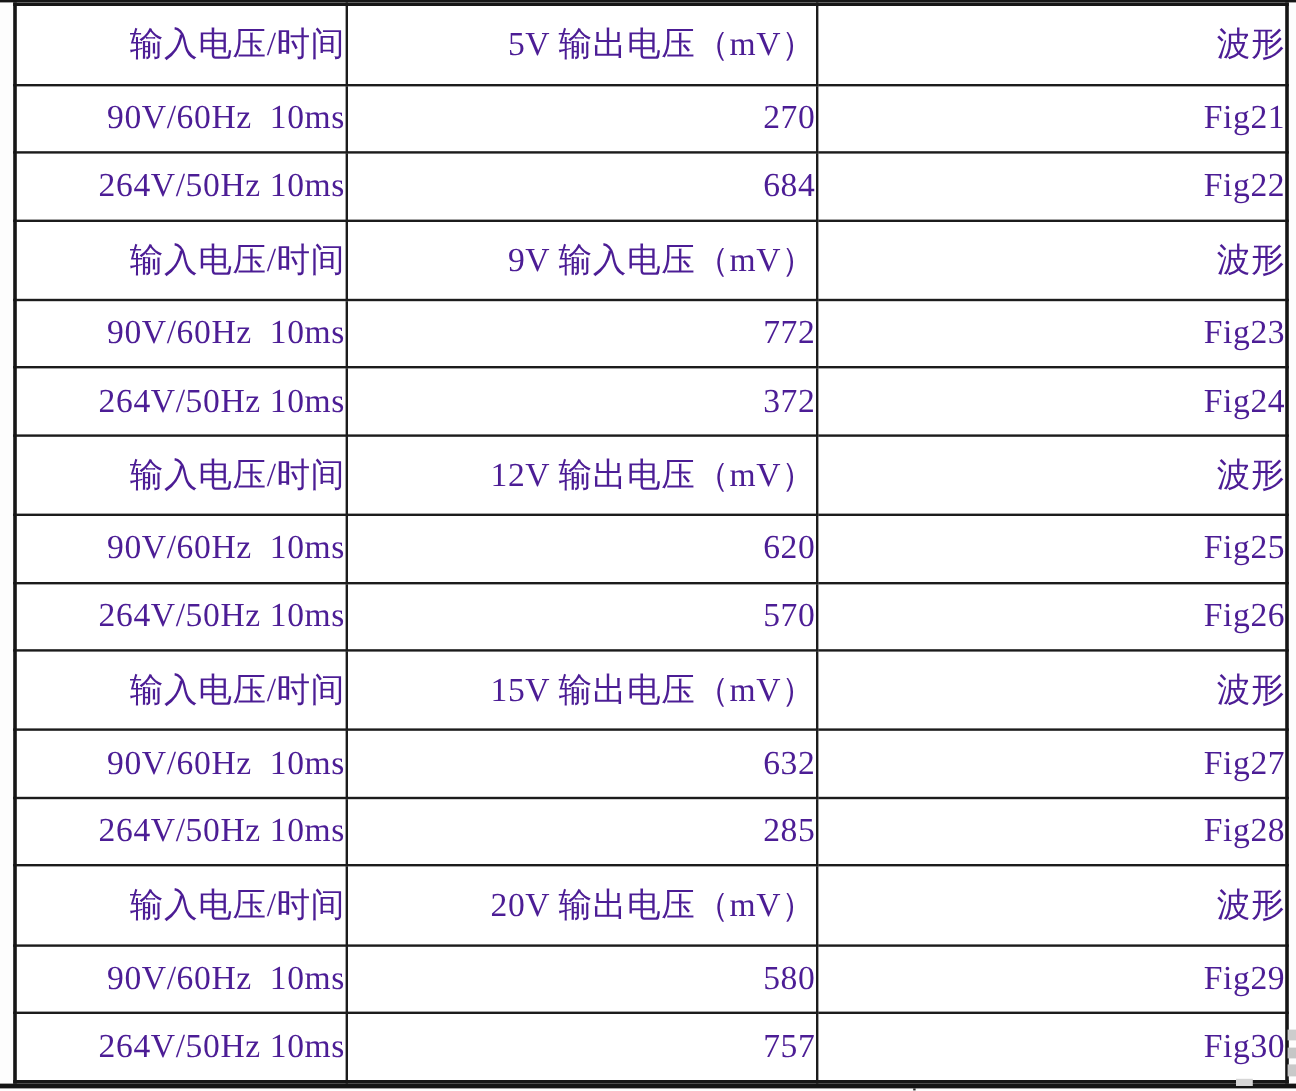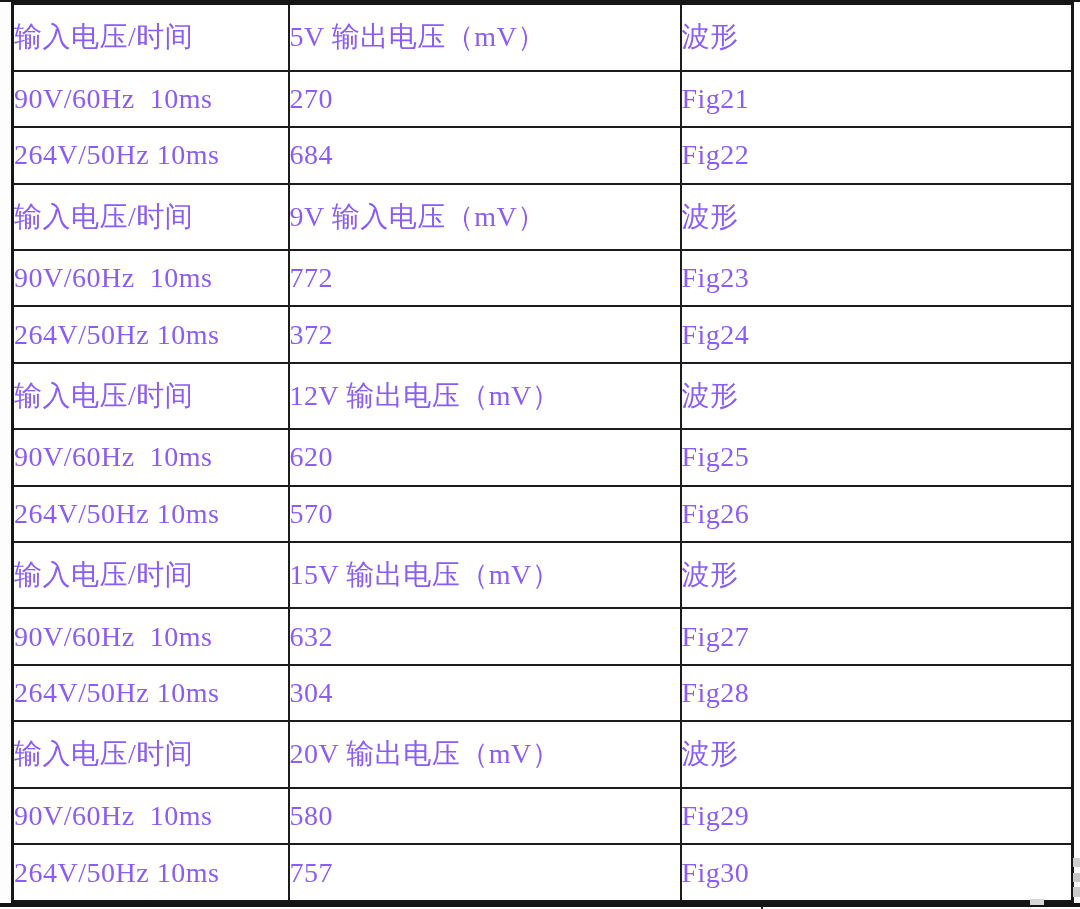--- a/index.html
+++ b/index.html
@@ -40,24 +40,24 @@
     position: absolute;
     left: 11px; top: 2px;
     width: 1060px; height: 901px;
     border-collapse: collapse;
     table-layout: fixed;
     background: #ffffff;
     border: 3px solid #161616;
   }
   .data-table td {
     border: 2px solid #1c1c1c;
-    text-align: left;
+    text-align: right;
     vertical-align: middle;
     font-size: 28px;
-    color: #8b5cf6;
+    color: #4c1d95;
     letter-spacing: 0.5px;
     white-space: pre;
     padding: 0;
     overflow: hidden;
     margin-left: 16px;
   }
   
   .watermark { position: absolute; left: 0; top: 0; }
   .watermark .wm-dash {
     position: absolute;
@@ -131,21 +131,21 @@
           <td>15V 输出电压（mV）</td>
           <td>波形</td>
         </tr>
         <tr>
           <td>90V/60Hz  10ms</td>
           <td>632</td>
           <td>Fig27</td>
         </tr>
         <tr>
           <td>264V/50Hz 10ms</td>
-          <td>304</td>
+          <td>285</td>
           <td>Fig28</td>
         </tr>
         <tr>
           <td>输入电压/时间</td>
           <td>20V 输出电压（mV）</td>
           <td>波形</td>
         </tr>
         <tr>
           <td>90V/60Hz  10ms</td>
           <td>580</td>

